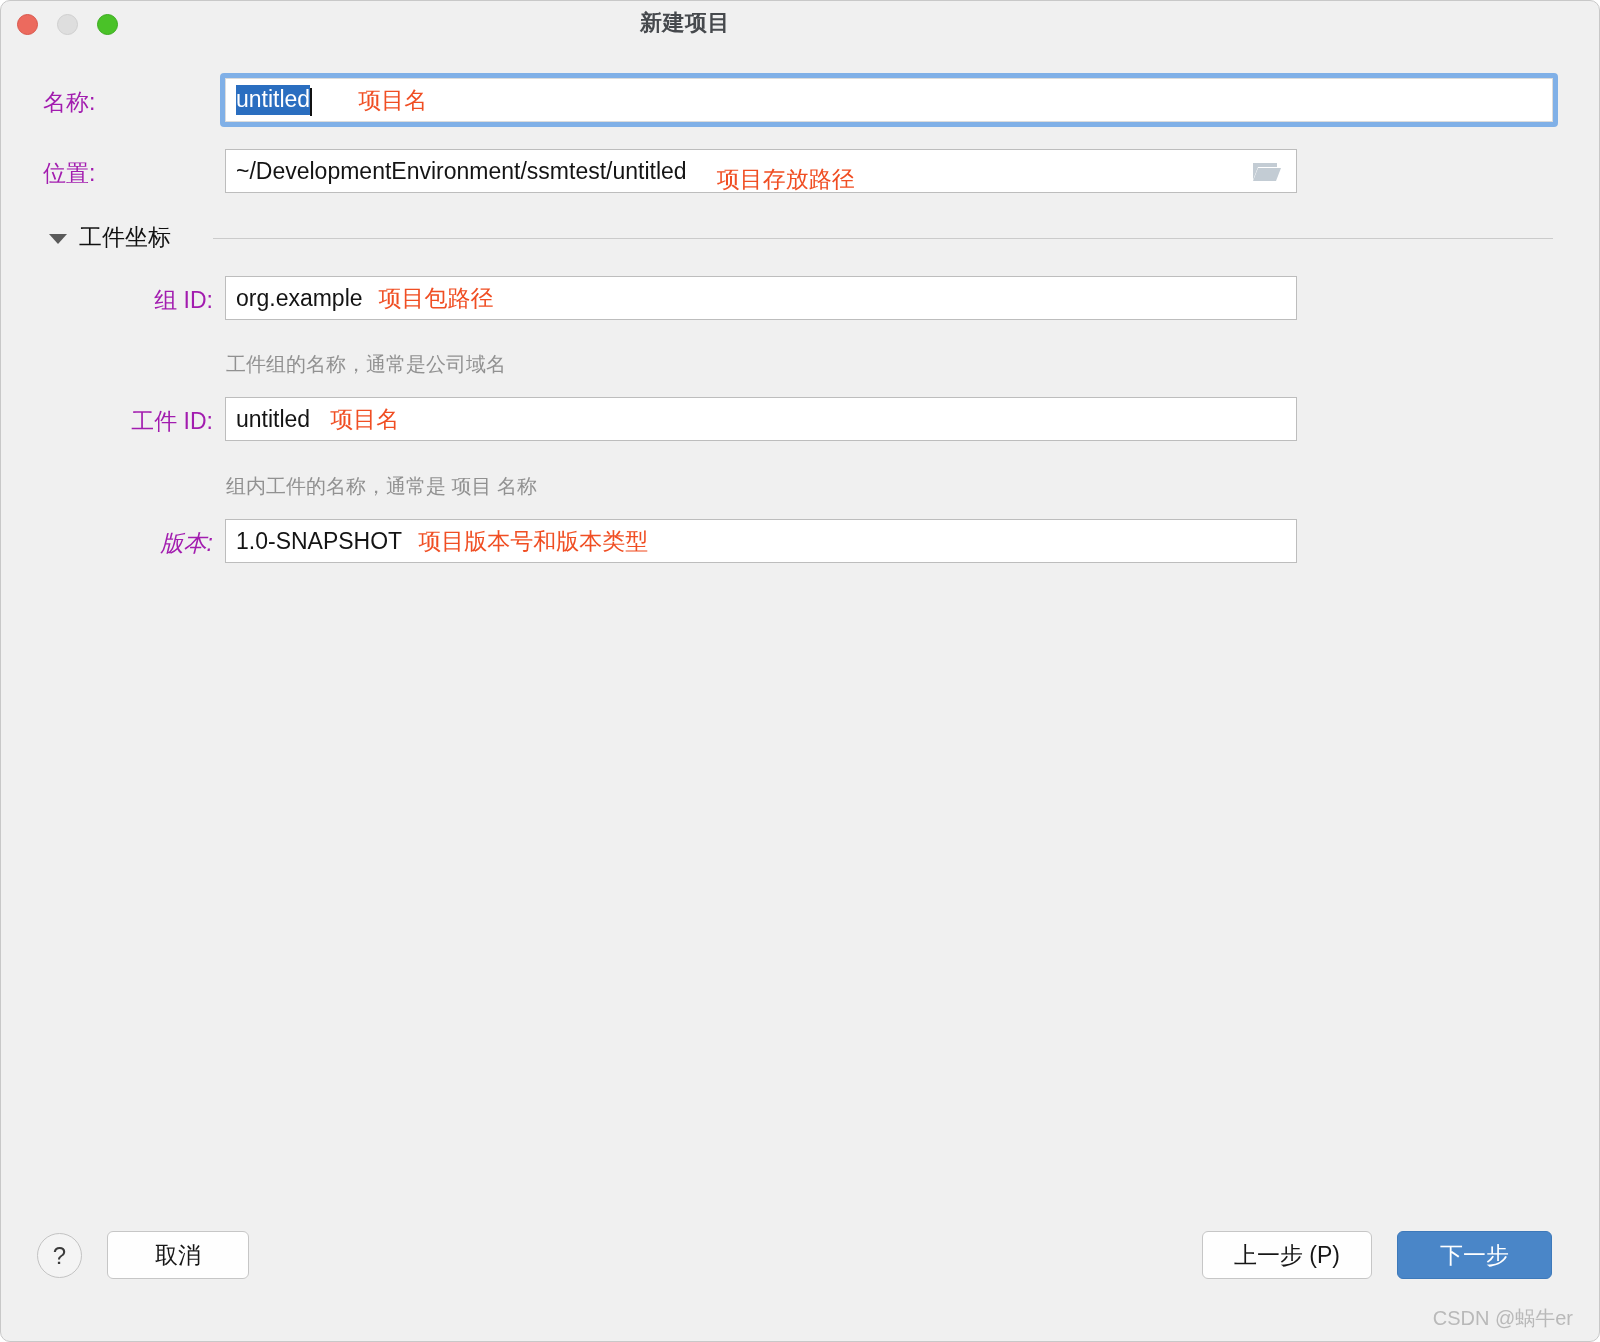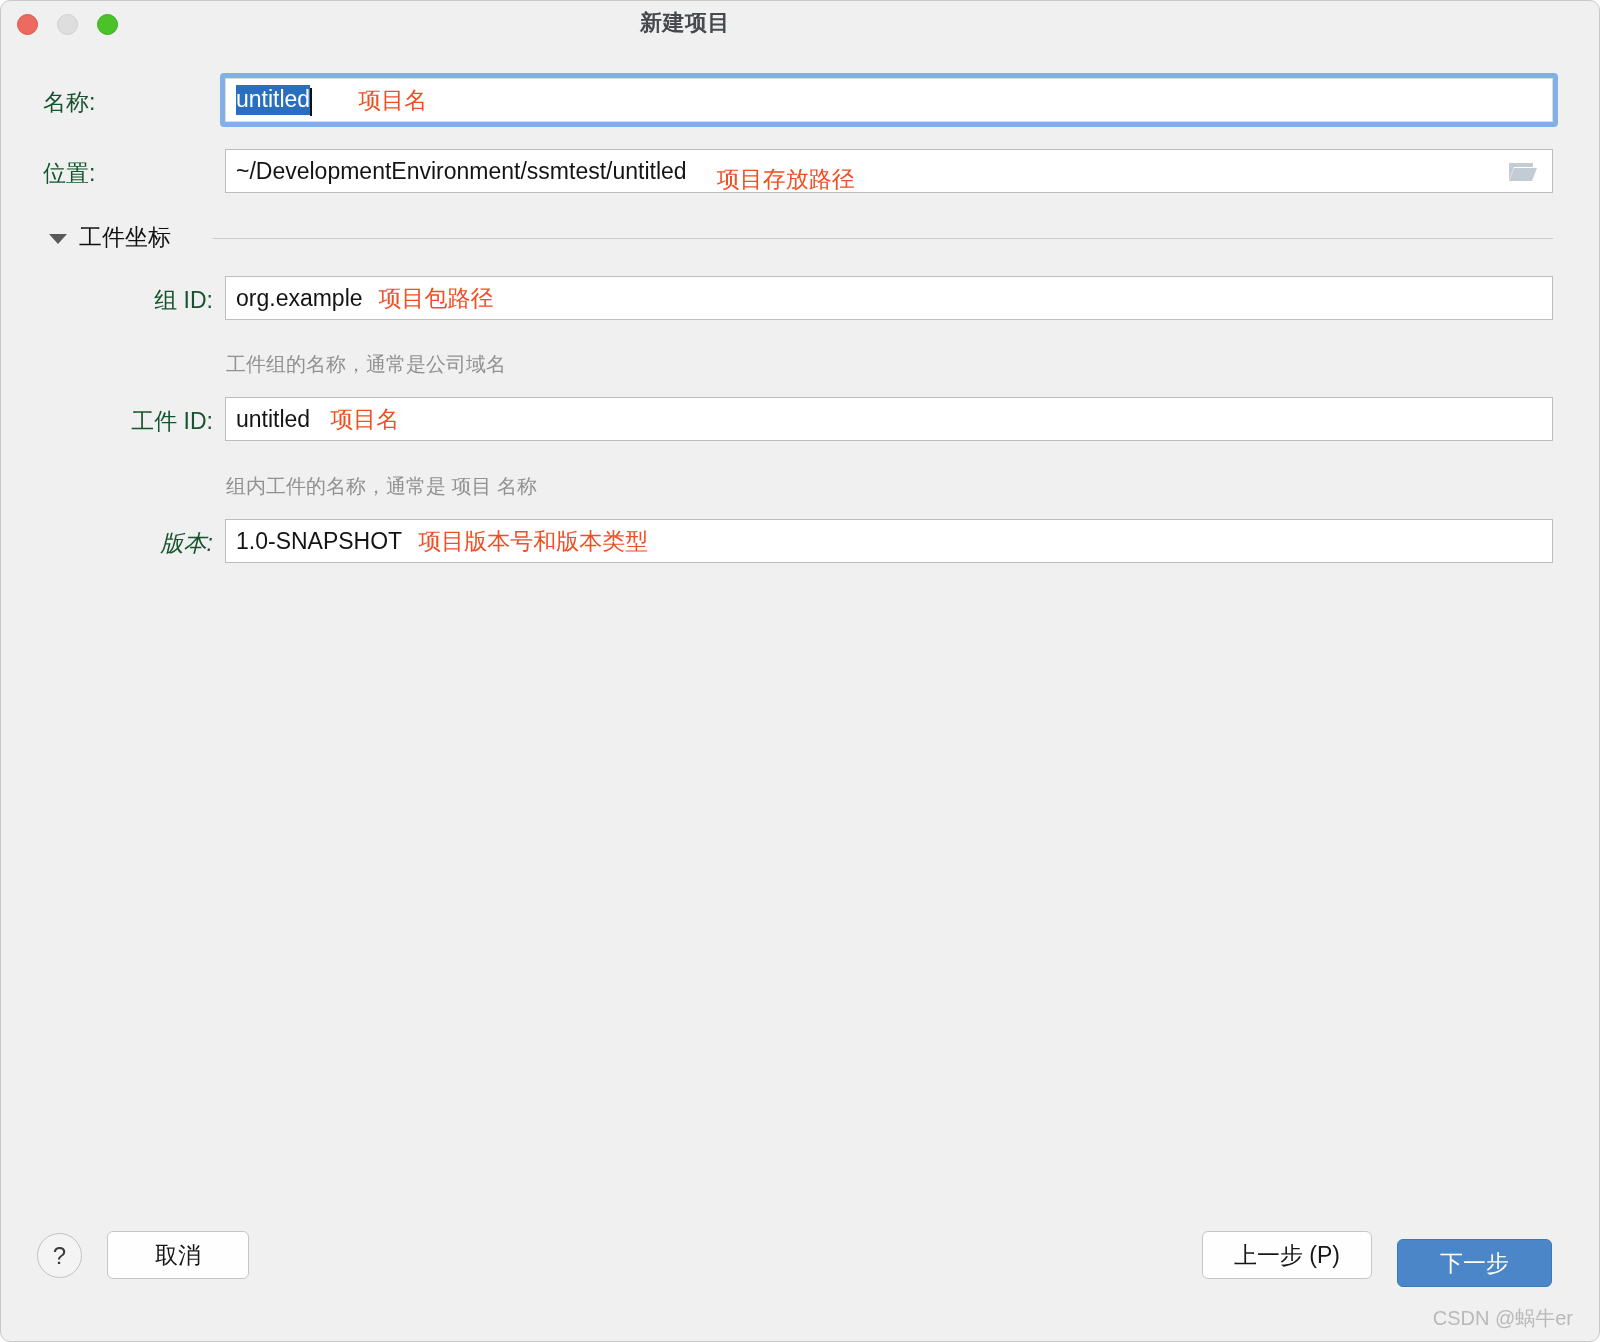--- a/index.html
+++ b/index.html
@@ -68,30 +68,30 @@
   }
 
   .row {
     position: absolute;
     left: 0;
   }
 
   .lbl {
     position: absolute;
     font-size: 23px;
-    color: #14532d;
+    color: #a21caf;
     white-space: nowrap;
   }
   .lbl.left   { left: 42px; }
   .lbl.right  { right: 1388px; text-align: right; }
 
   .field {
     position: absolute;
     left: 224px;
-    width: 1328px;
+    width: 1072px;
     height: 44px;
     box-sizing: border-box;
     background: #ffffff;
     border: 1px solid #bdbdbd;
     display: flex;
     align-items: center;
     padding: 16px 10px;
     font-size: 23px;
     color: #141414;
   }
@@ -235,21 +235,20 @@
     justify-content: center;
     font-family: "Liberation Sans", "DejaVu Sans", sans-serif;
   }
   .btn.cancel { left: 106px; top: 2px; width: 142px; }
   .btn.prev   { left: 1201px; top: 2px; width: 170px; }
   .btn.next   {
     left: 1396px; top: 2px; width: 155px;
     background: #4a86c8;
     border: 1px solid #3d79ba;
     color: #ffffff;
-    margin-top: 8px;
   }
 
   .watermark {
     position: absolute;
     right: 26px;
     top: 1304px;
     font-size: 20px;
     color: #b9b9b9;
     white-space: nowrap;
   }

